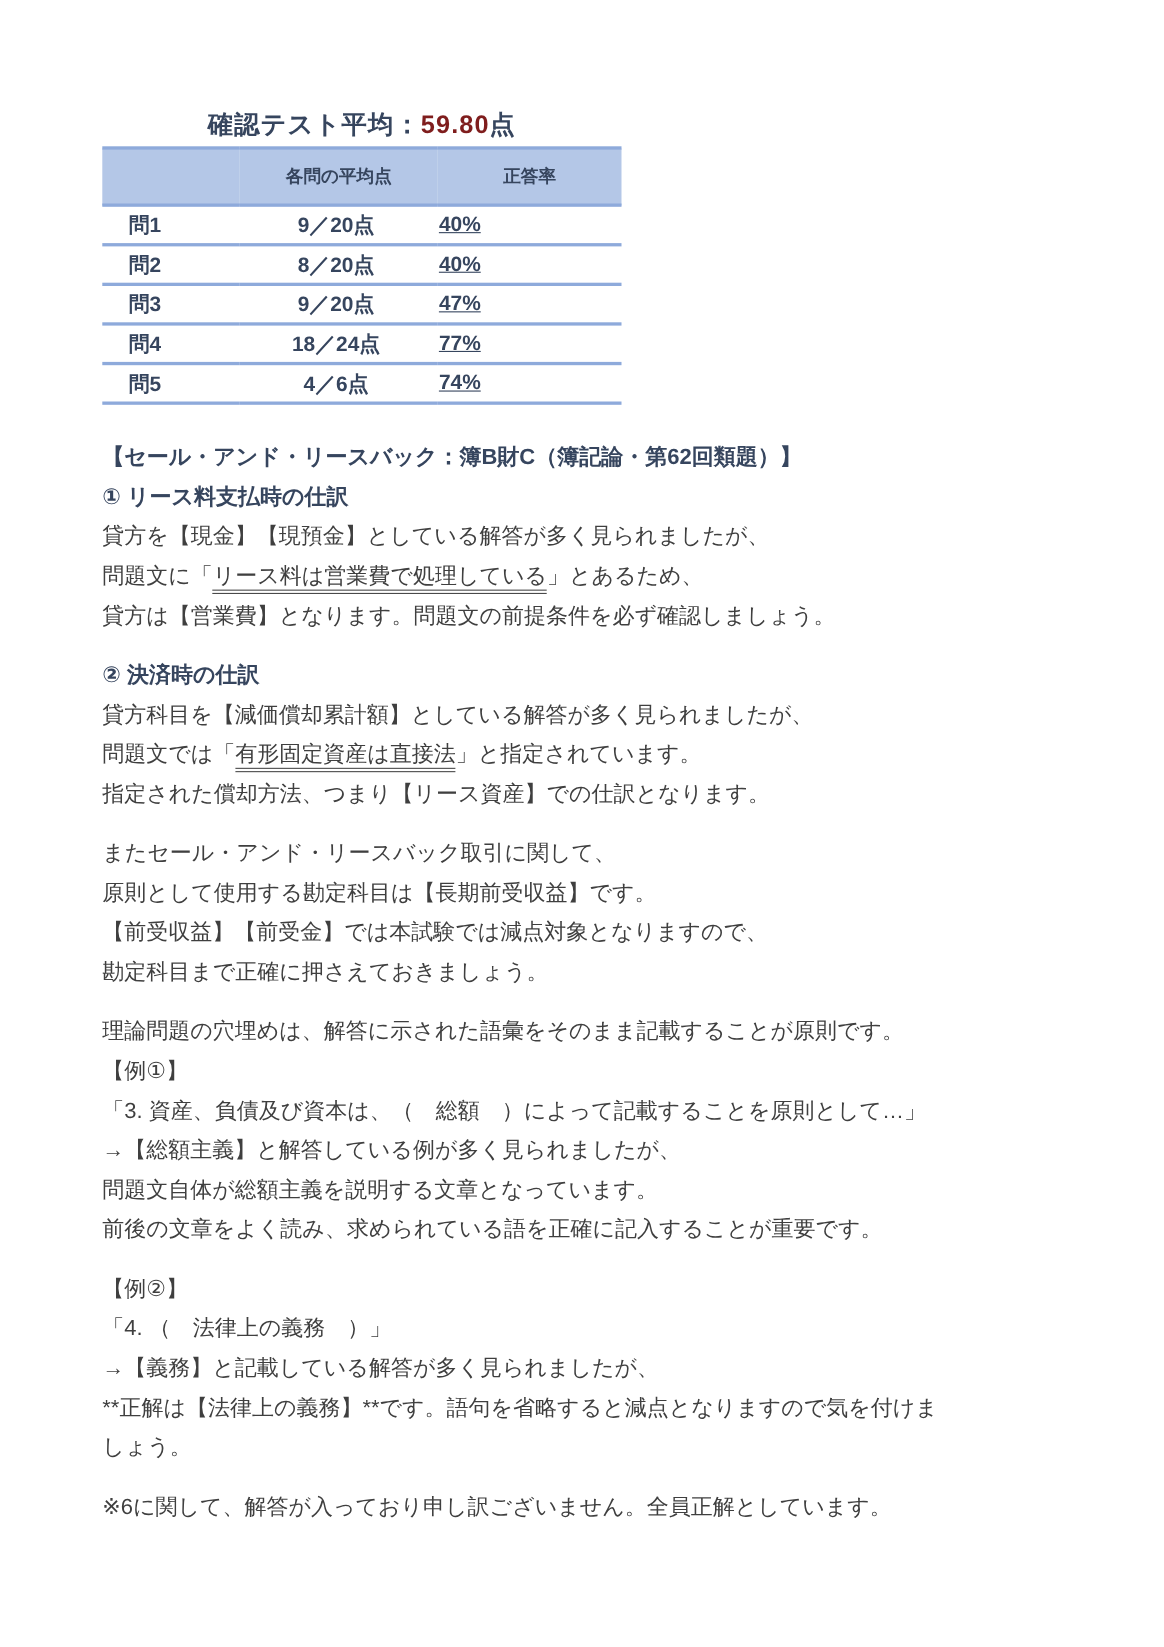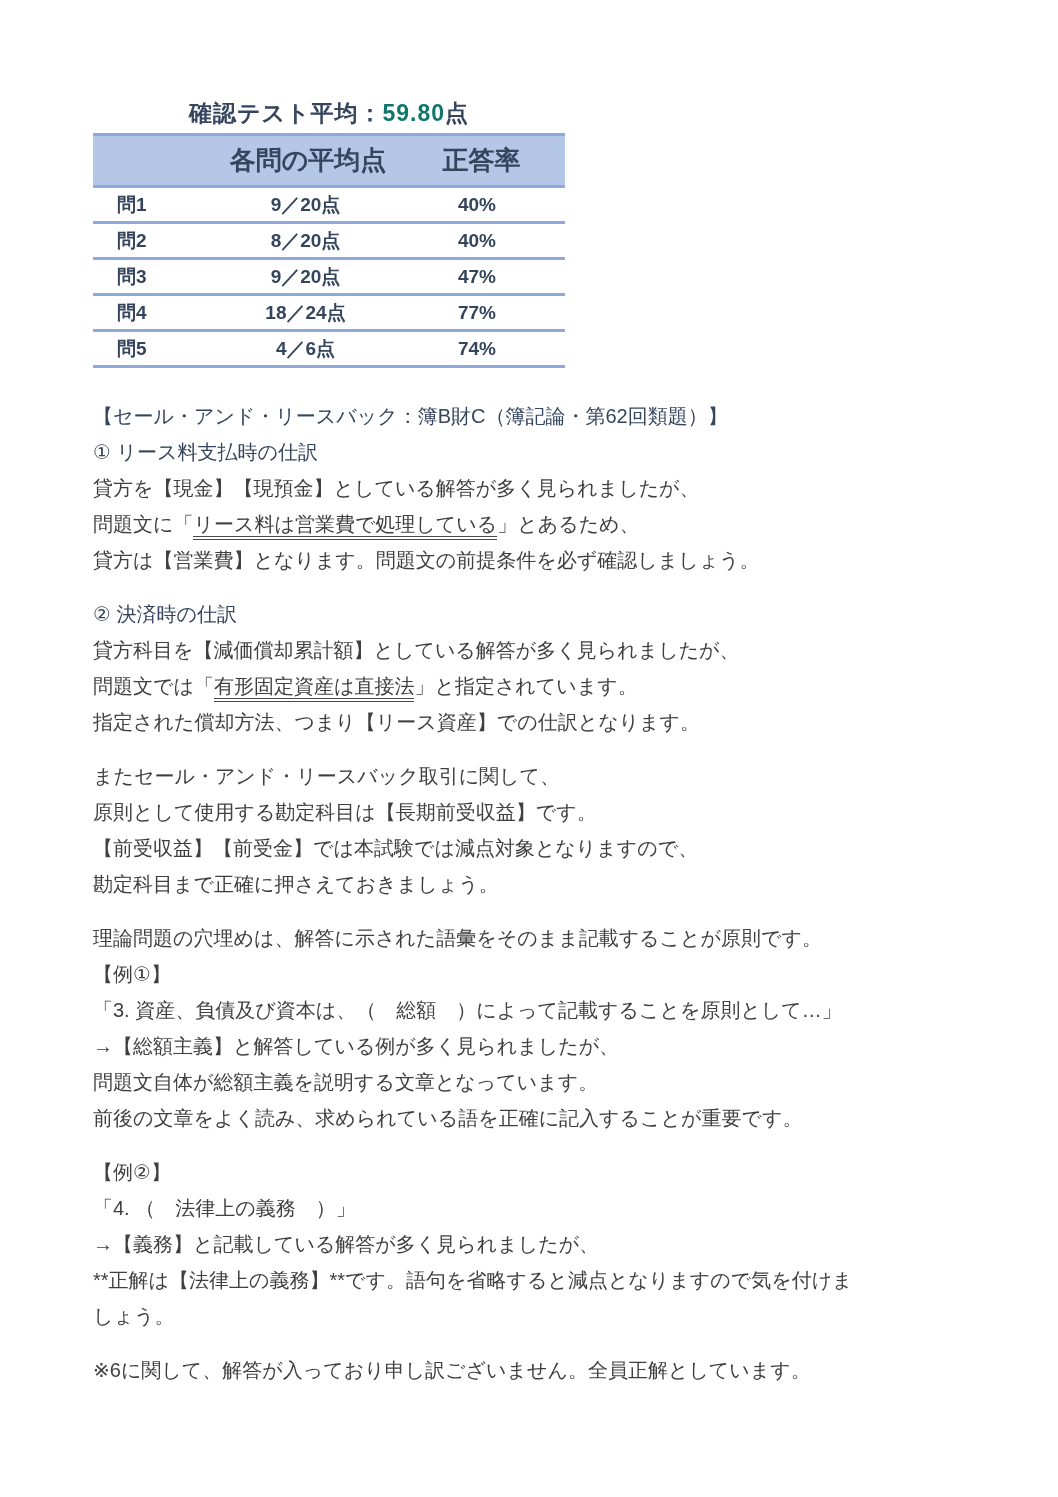--- a/index.html
+++ b/index.html
@@ -9,46 +9,46 @@
     -webkit-font-smoothing:antialiased;
   }
   .page{padding:100px 0 0 93px;width:965px;}
 
   
   .title-wrap{width:472px;text-align:center;margin-bottom:7px;}
   .title{
     font-size:23px;font-weight:bold;color:#36455e;
     line-height:26px;letter-spacing:1px;
   }
-  .title .score{color:#0f766e;}
+  .title .score{color:#7f1d1d;}
 
   
   table.score{
     width:472px;border-collapse:collapse;table-layout:fixed;
     border-top:3px solid #8eaadb;
     font-size:19px;font-weight:bold;color:#36455e;
   }
   table.score col.c1{width:125px;}
   table.score col.c2{width:180px;}
   table.score col.c3{width:167px;}
   table.score th{
-    background:#b4c7e7;height:47px;font-size:26px;
+    background:#b4c7e7;height:47px;font-size:16px;
     border-bottom:3px solid #8eaadb;text-align:center;font-weight:bold;
   }
   table.score td{
     height:31px;border-bottom:3px solid #8eaadb;background:#ffffff;
   }
   table.score td:nth-child(1){padding-left:24px;}
   table.score td:nth-child(2){text-align:center;padding-right:6px;}
-  table.score td:nth-child(3){text-align:center;padding-right:10px;}
+  table.score td:nth-child(3){text-align:left;padding-right:10px;text-decoration:underline;}
 
   
   .content{margin-top:30px;font-size:20px;color:#3f3f3f;}
   .line{height:36px;line-height:36px;white-space:nowrap;}
-  .line.heading{font-weight:normal;color:#36455e;}
+  .line.heading{font-weight:bold;color:#36455e;}
   .gap{height:18px;}
   .u{border-bottom:4px double #4a4a4a;padding-bottom:1px;}
 </style>
 </head>
 <body>
 
 <div class="page">
 
   <div class="title-wrap">
     <span class="title">

